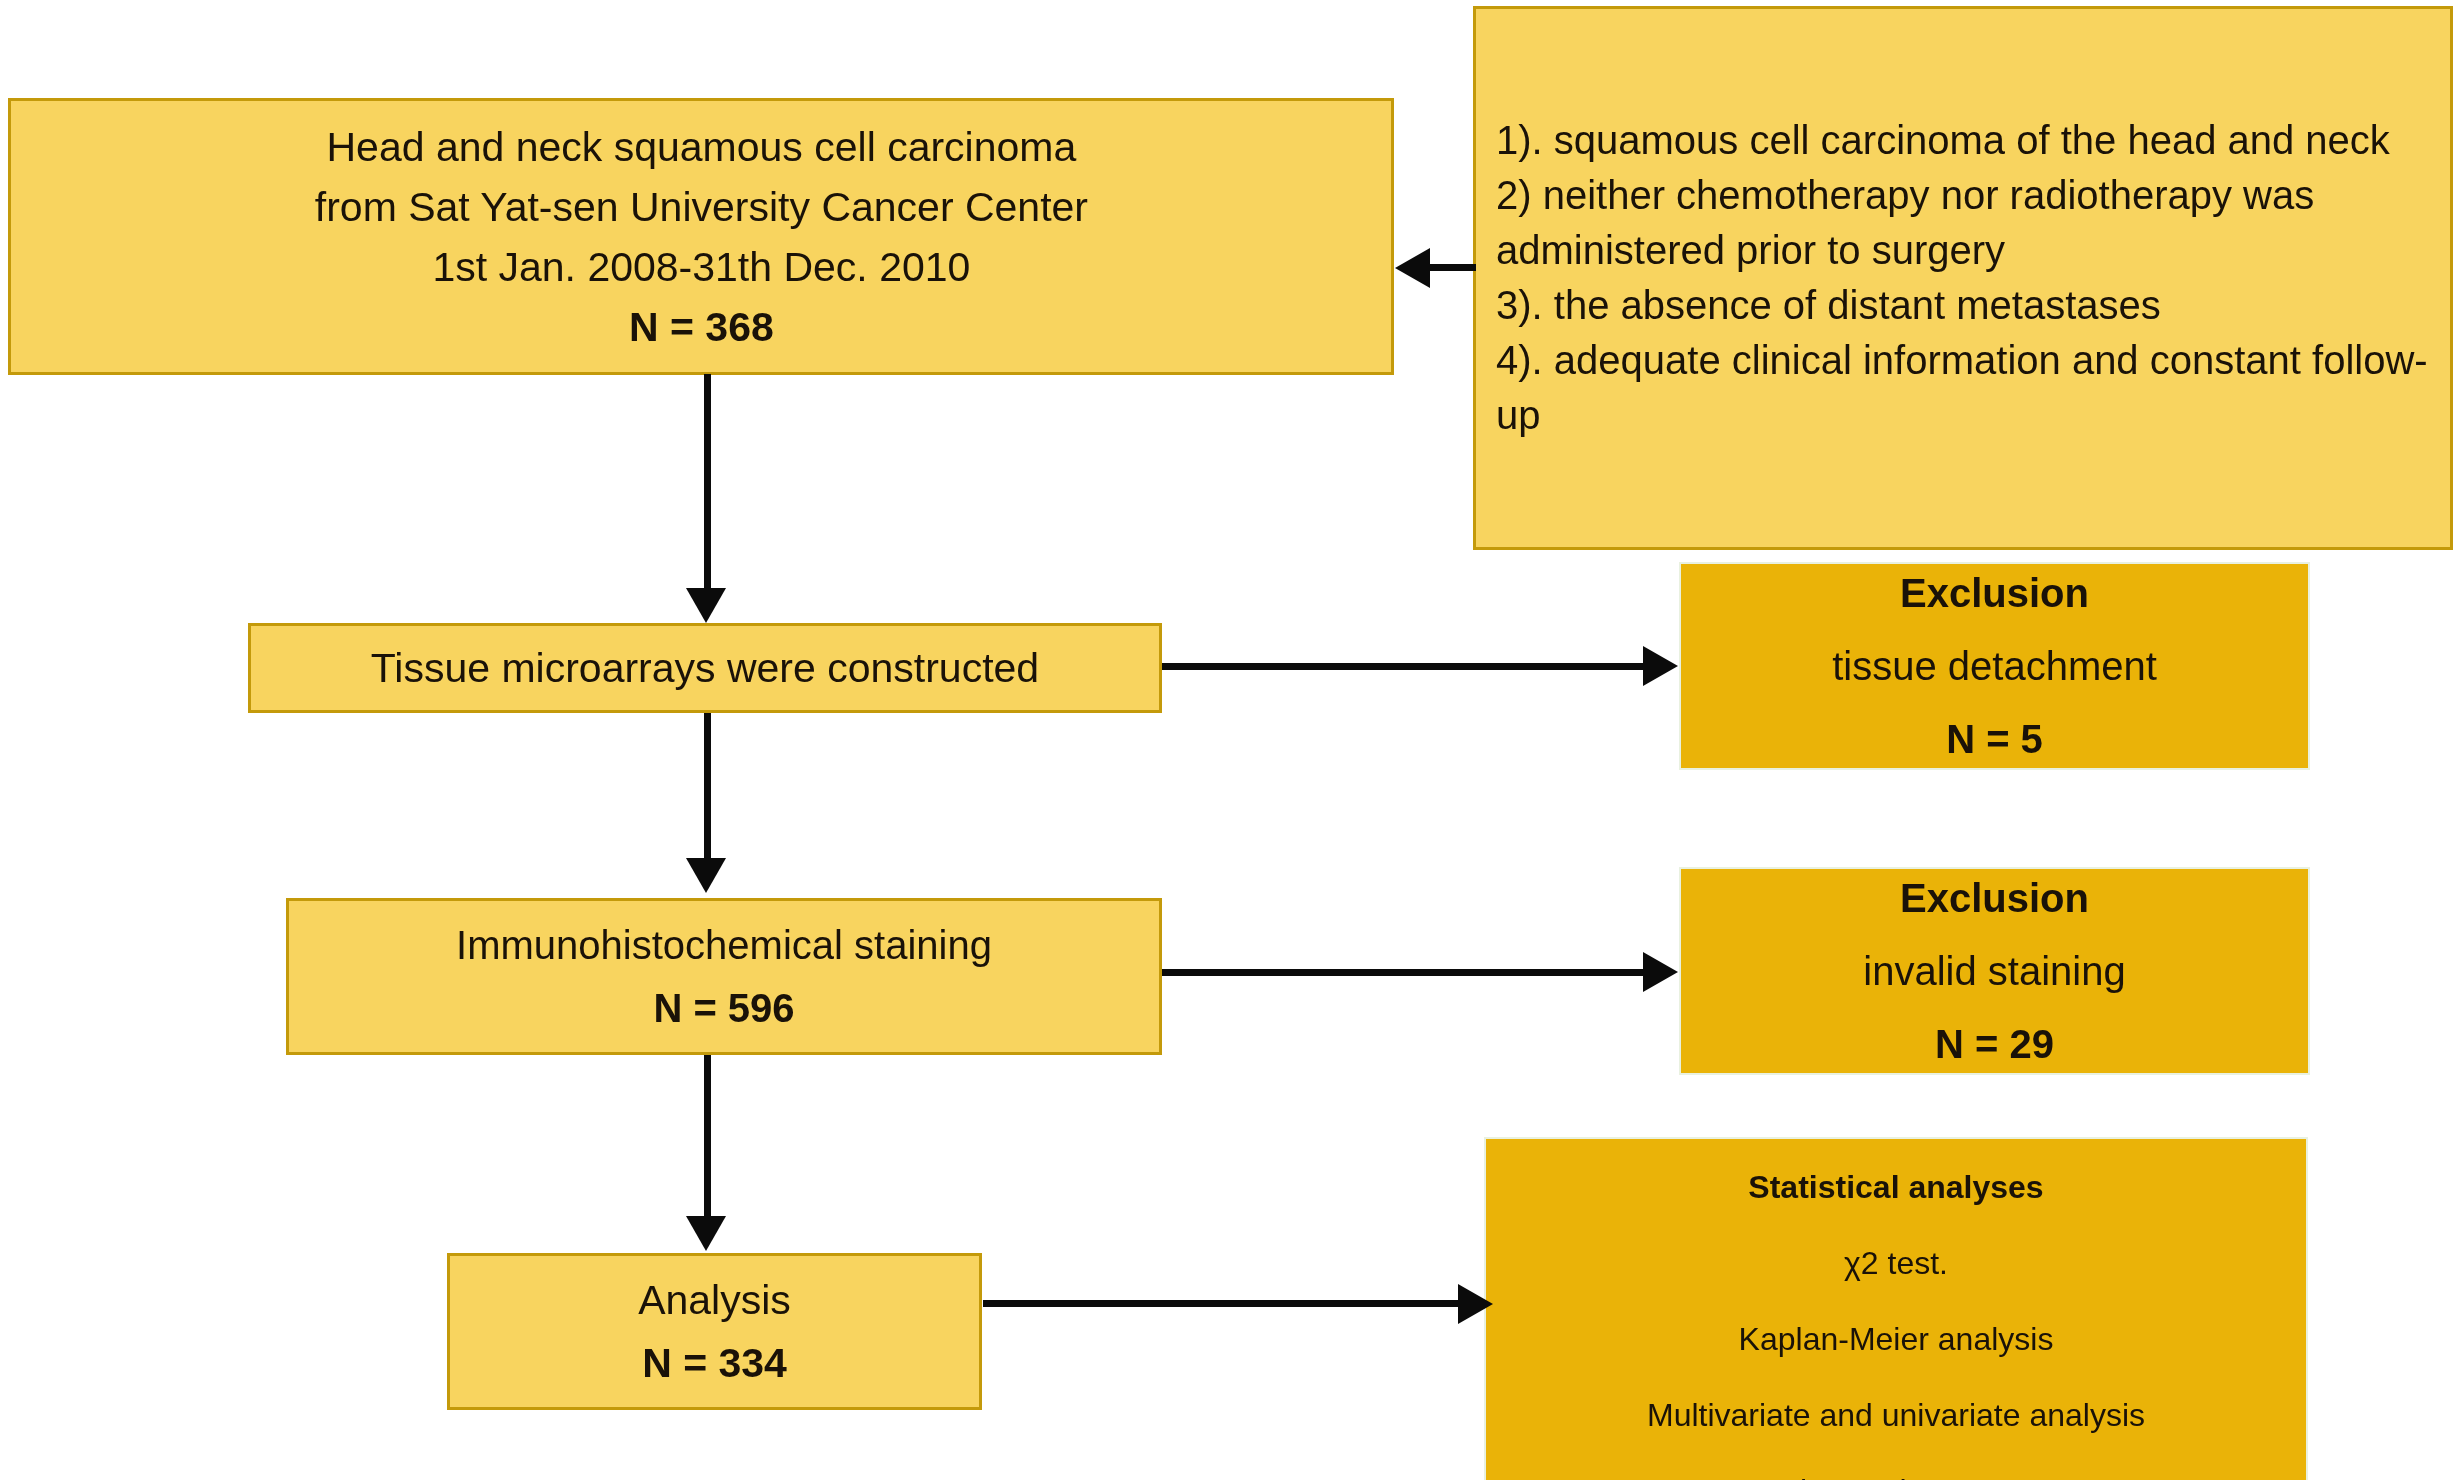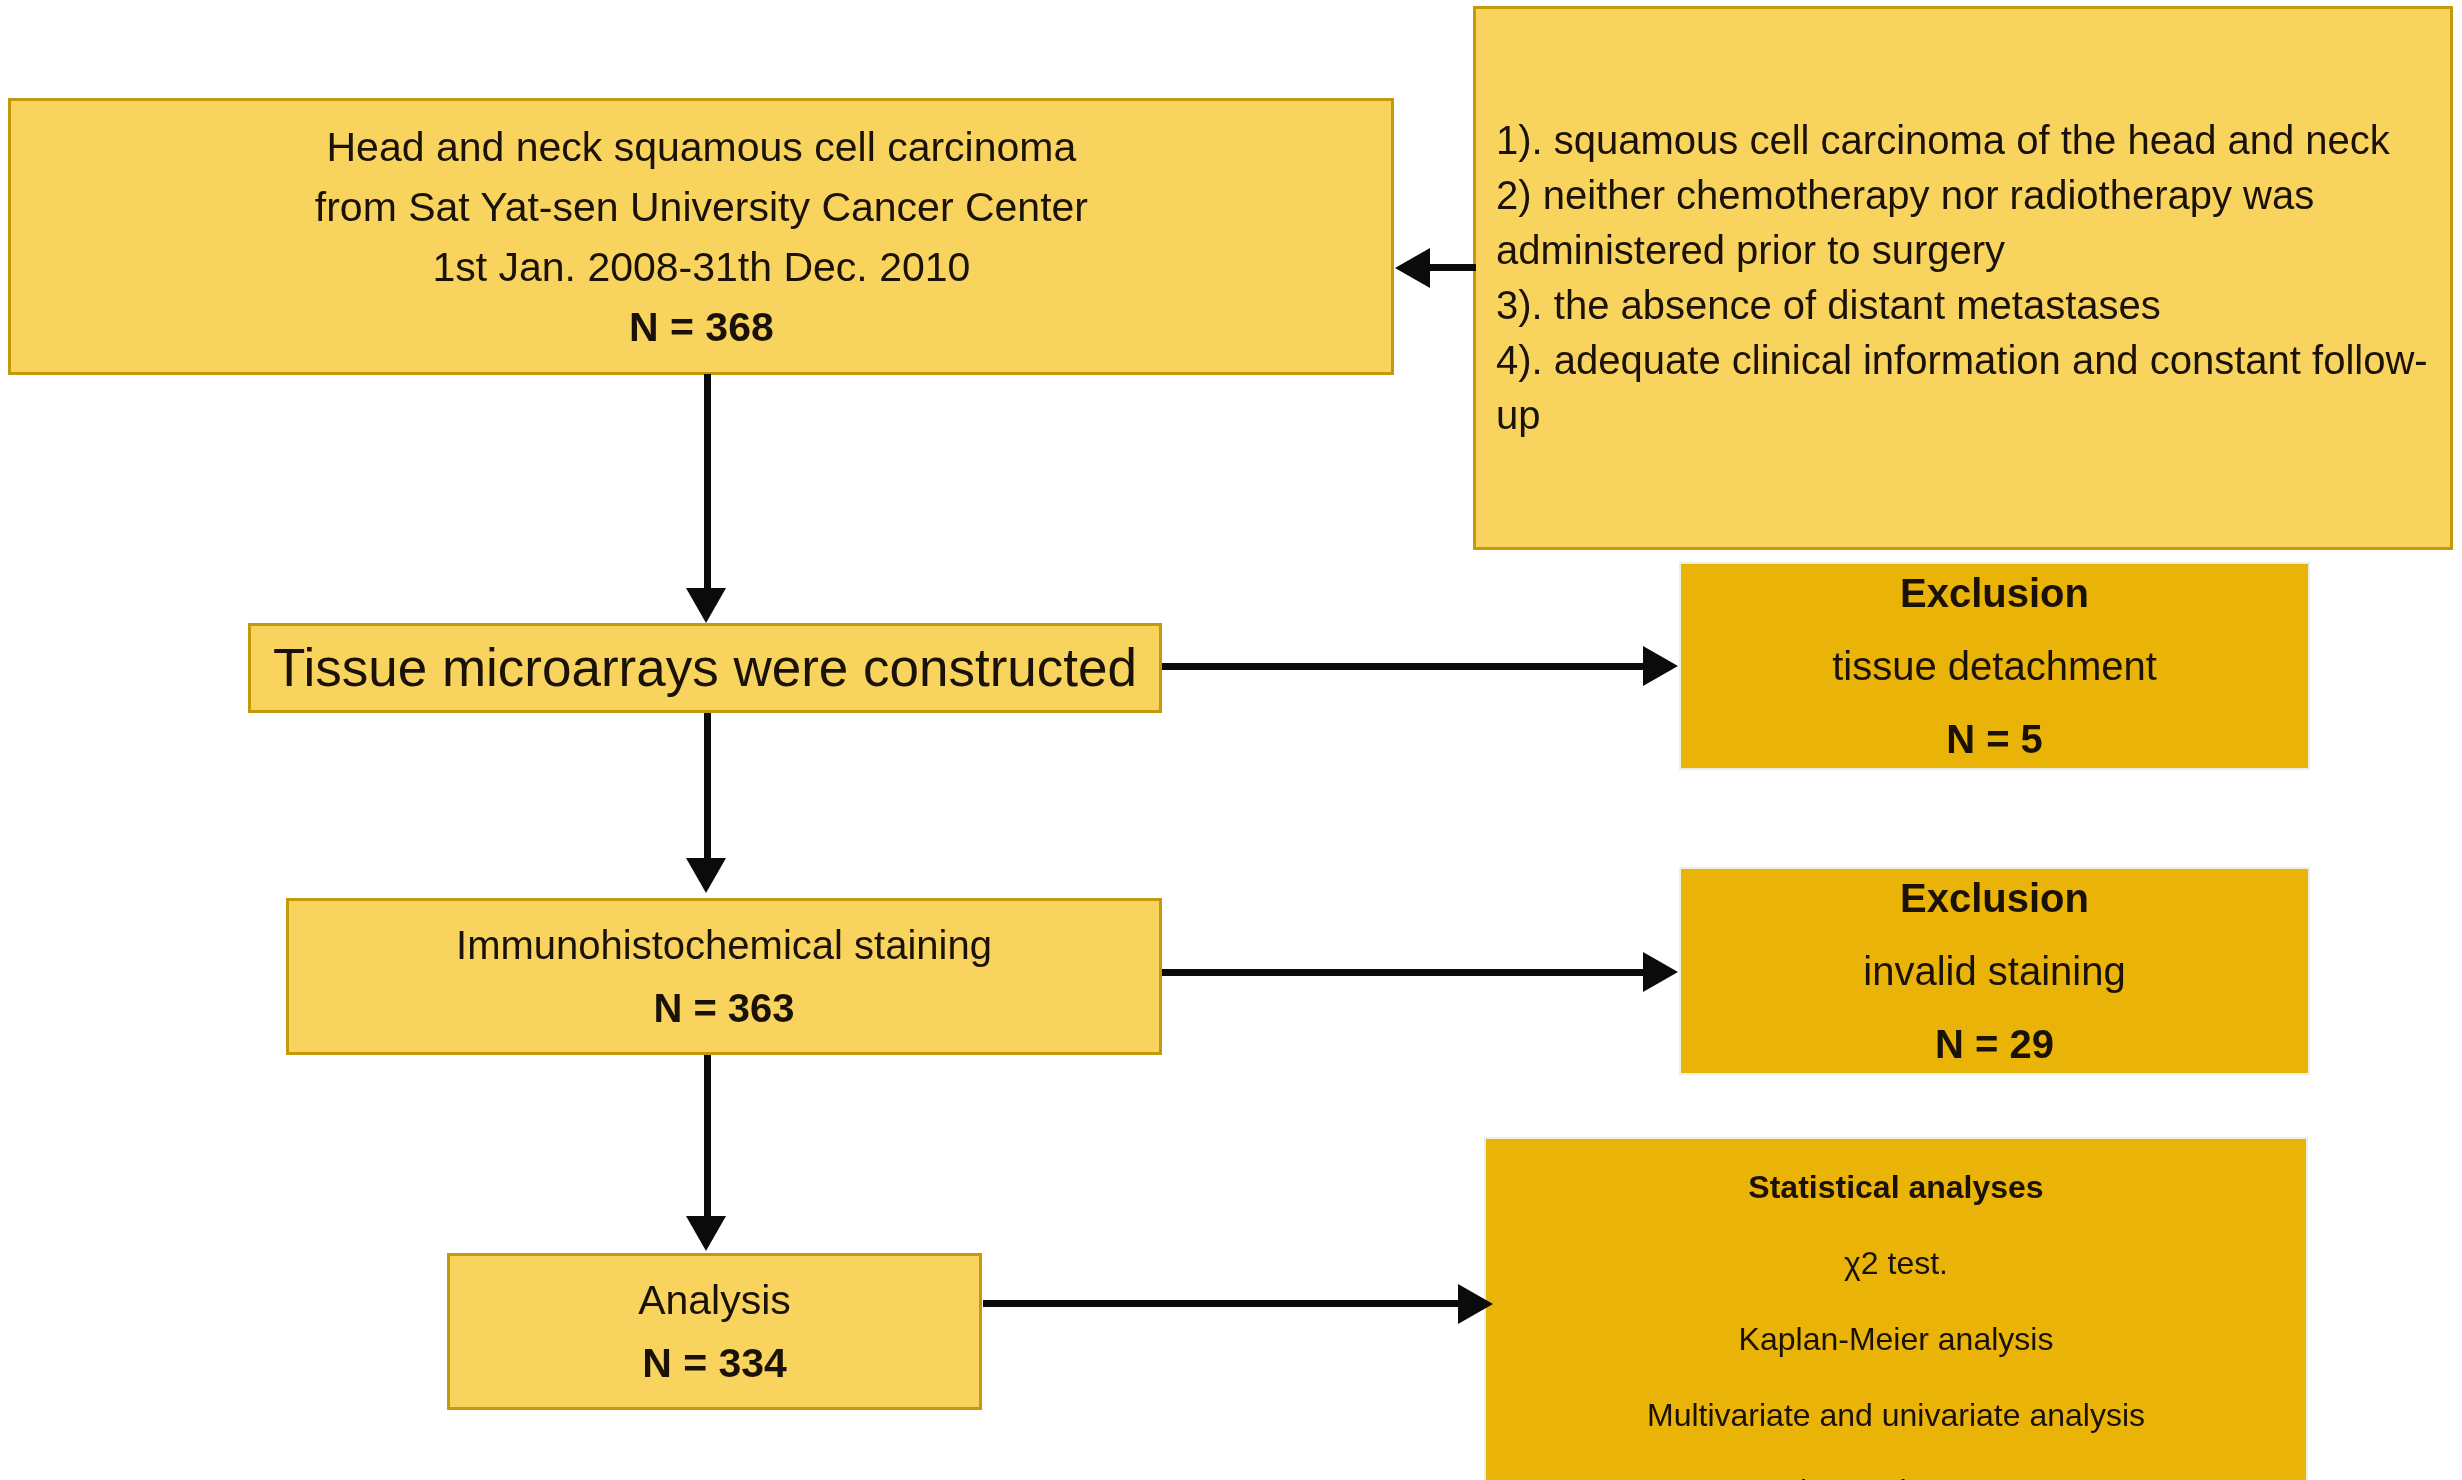--- a/index.html
+++ b/index.html
@@ -60,21 +60,21 @@
     text-align: center;
     font-weight: bold;
     font-size: 43px;
     line-height: 57px;
   }
   #box-inclusion .item { white-space: normal; }
 
   
   #box-tma {
     left: 248px; top: 623px; width: 914px; height: 90px;
-    font-size: 53px;
+    font-size: 41px;
     line-height: 46px;
   }
   
   #box-exclusion-1 {
     left: 1679px; top: 562px; width: 631px; height: 208px;
     font-size: 40px;
     line-height: 57px;
   }
   
   #box-ihc {
@@ -159,21 +159,21 @@
   </div>
 
   <div class="box box-green" id="box-exclusion-1">
     <span class="txt bold">Exclusion</span>
     <span class="txt">tissue detachment</span>
     <span class="txt bold">N = 5</span>
   </div>
 
   <div class="box box-yellow" id="box-ihc">
     <span class="txt">Immunohistochemical staining</span>
-    <span class="txt bold">N = 363</span>
+    <span class="txt bold">N = 596</span>
   </div>
 
   <div class="box box-green" id="box-exclusion-2">
     <span class="txt bold">Exclusion</span>
     <span class="txt">invalid staining</span>
     <span class="txt bold">N = 29</span>
   </div>
 
   <div class="box box-yellow" id="box-analysis">
     <span class="txt">Analysis</span>

